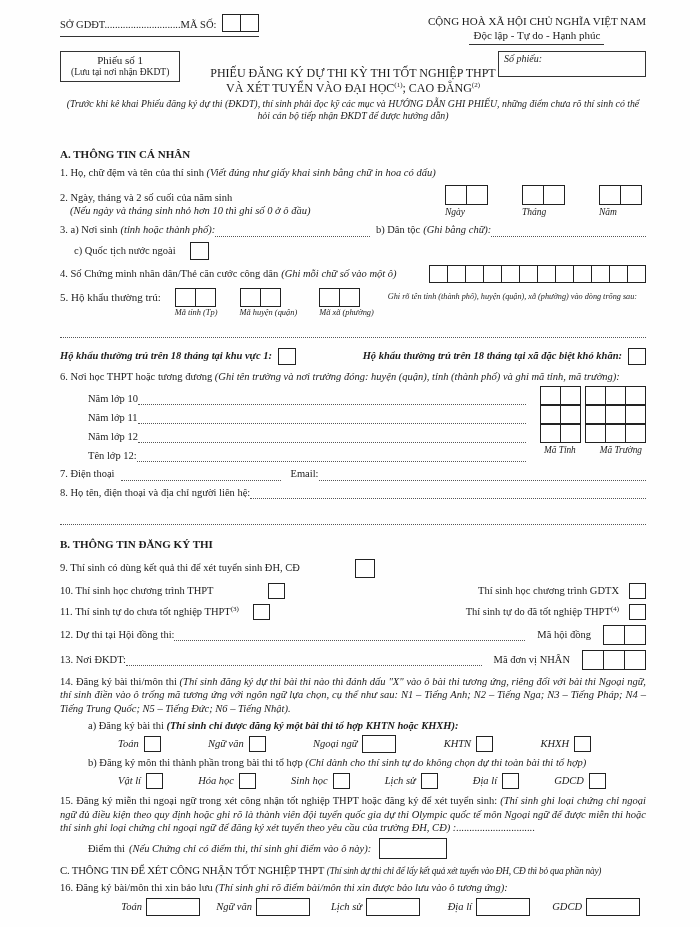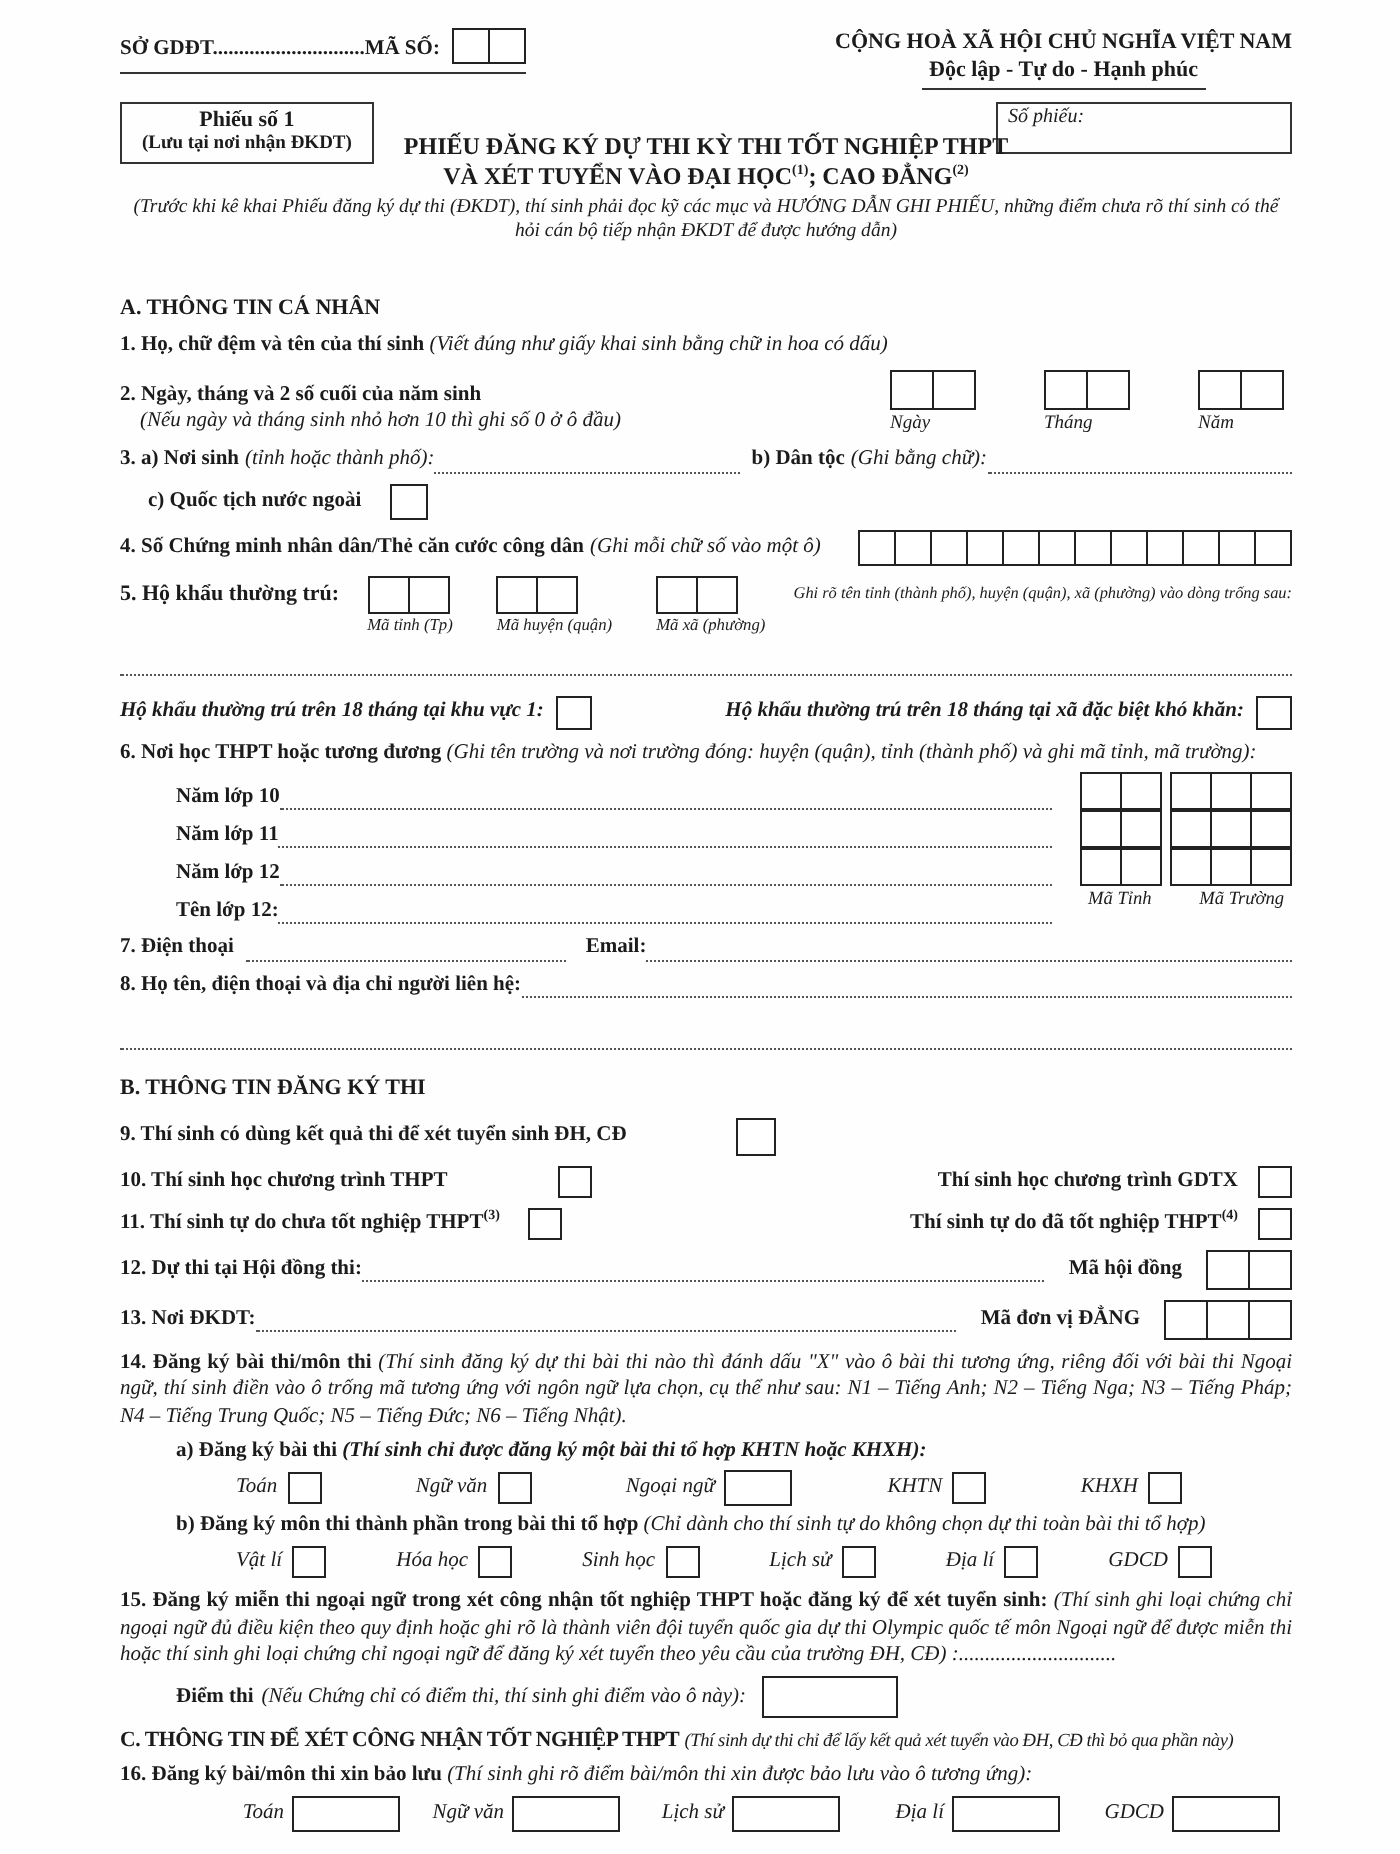--- a/index.html
+++ b/index.html
@@ -1,19 +1,19 @@
 <!DOCTYPE html>
 <html><head>
 <meta charset="utf-8">
 <style>
   html,body{margin:0;padding:0;}
   body{width:700px;height:927px;background:#ececea;font-family:"Liberation Serif","DejaVu Serif",serif;color:#1b1b1b;}
   .paper{position:relative;width:700px;height:927px;background:#fefefe;box-sizing:border-box;
          padding:14px 54px 0 60px;font-size:10.5px;line-height:1.3;overflow:hidden;}
-  .b{font-weight:bold;}
+  .b{font-weight:normal;}
   .i{font-style:italic;}
   .bi{font-weight:bold;font-style:italic;}
   .row{display:flex;align-items:flex-end;}
   .mid{align-items:center;}
   .dots{flex:1;border-bottom:1px dotted #555;height:12px;min-width:8px;}
   .dline{border-bottom:1px dotted #555;height:12px;}
   .bx{width:15px;height:14px;border:1px solid #222;background:#fff;flex:none;display:inline-block;}
   .cells{display:flex;}
   .c{width:17px;height:16px;border:1px solid #222;margin-left:-1px;flex:none;background:#fff;}
   .c:first-child{margin-left:0;}
@@ -26,21 +26,21 @@
   .hdr-left{border-bottom:1px solid #333;padding-bottom:4px;display:flex;align-items:flex-end;}
   .hdr-right{text-align:center;font-size:11px;}
   .motto2{display:inline-block;border-bottom:1px solid #333;padding:0 4px 1px;}
   .hdr-row2{display:flex;justify-content:space-between;align-items:flex-start;margin-top:6px;gap:36px;}
   .sheetbox{border:1px solid #333;text-align:center;padding:2px 10px;font-size:11px;line-height:1.25;}
   .sophieu{border:1px solid #333;width:148px;height:26px;font-size:10px;padding:0 5px;box-sizing:border-box;}
   .title{text-align:center;font-size:12px;margin-top:6px;line-height:1.25;}
   .intro{text-align:center;font-size:9.8px;margin-top:2px;line-height:1.25;}
   .sect{font-weight:bold;margin-top:24px;font-size:11px;}
   .item{margin-top:5px;}
-  .small-i{font-size:8.2px;font-style:italic;text-align:right;}
+  .small-i{font-size:8.2px;font-style:italic;}
   .grp{display:flex;flex-direction:column;align-items:flex-start;}
   .grp .lab{font-style:italic;font-size:9.5px;margin-top:1px;}
   .just{text-align:justify;}
   .subj-row{display:flex;align-items:center;justify-content:space-between;padding:3px 55px 0 58px;}
   .subj{display:flex;align-items:center;gap:5px;font-style:italic;}
   .bx.wide{width:32px;height:16px;}
   .grid16{display:grid;grid-template-columns:repeat(5,1fr);row-gap:7px;margin-top:4px;padding:0 6px 0 30px;}
   .cell16{display:flex;justify-content:flex-end;align-items:center;gap:4px;font-style:italic;}
 </style>
 </head>
@@ -279,21 +279,21 @@
     <span class="b" style="margin:0 12px">Mã hội đồng</span>
     <span class="cells">
         <span class="c" style="width:20px;height:18px"></span>
         <span class="c" style="width:20px;height:18px"></span>
       </span>
   </div>
 
   <div class="item row mid">
     <span class="b">13. Nơi ĐKDT:</span>
     <span class="dots"></span>
-    <span class="b" style="margin:0 12px">Mã đơn vị ĐẲNG</span>
+    <span class="b" style="margin:0 12px">Mã đơn vị NHÂN</span>
     <span class="cells">
         <span class="c" style="width:20px;height:18px"></span>
         <span class="c" style="width:20px;height:18px"></span>
         <span class="c" style="width:20px;height:18px"></span>
       </span>
   </div>
 
   <div class="item just">
     <span class="b">14. Đăng ký bài thi/môn thi</span>
     <span class="i">(Thí sinh đăng ký dự thi bài thi nào thì đánh dấu "X" vào ô bài thi tương ứng, riêng đối với bài thi Ngoại ngữ, thí sinh điền vào ô trống mã tương ứng với ngôn ngữ lựa chọn, cụ thể như sau: N1 – Tiếng Anh; N2 – Tiếng Nga; N3 – Tiếng Pháp; N4 – Tiếng Trung Quốc; N5 – Tiếng Đức; N6 – Tiếng Nhật).</span>

